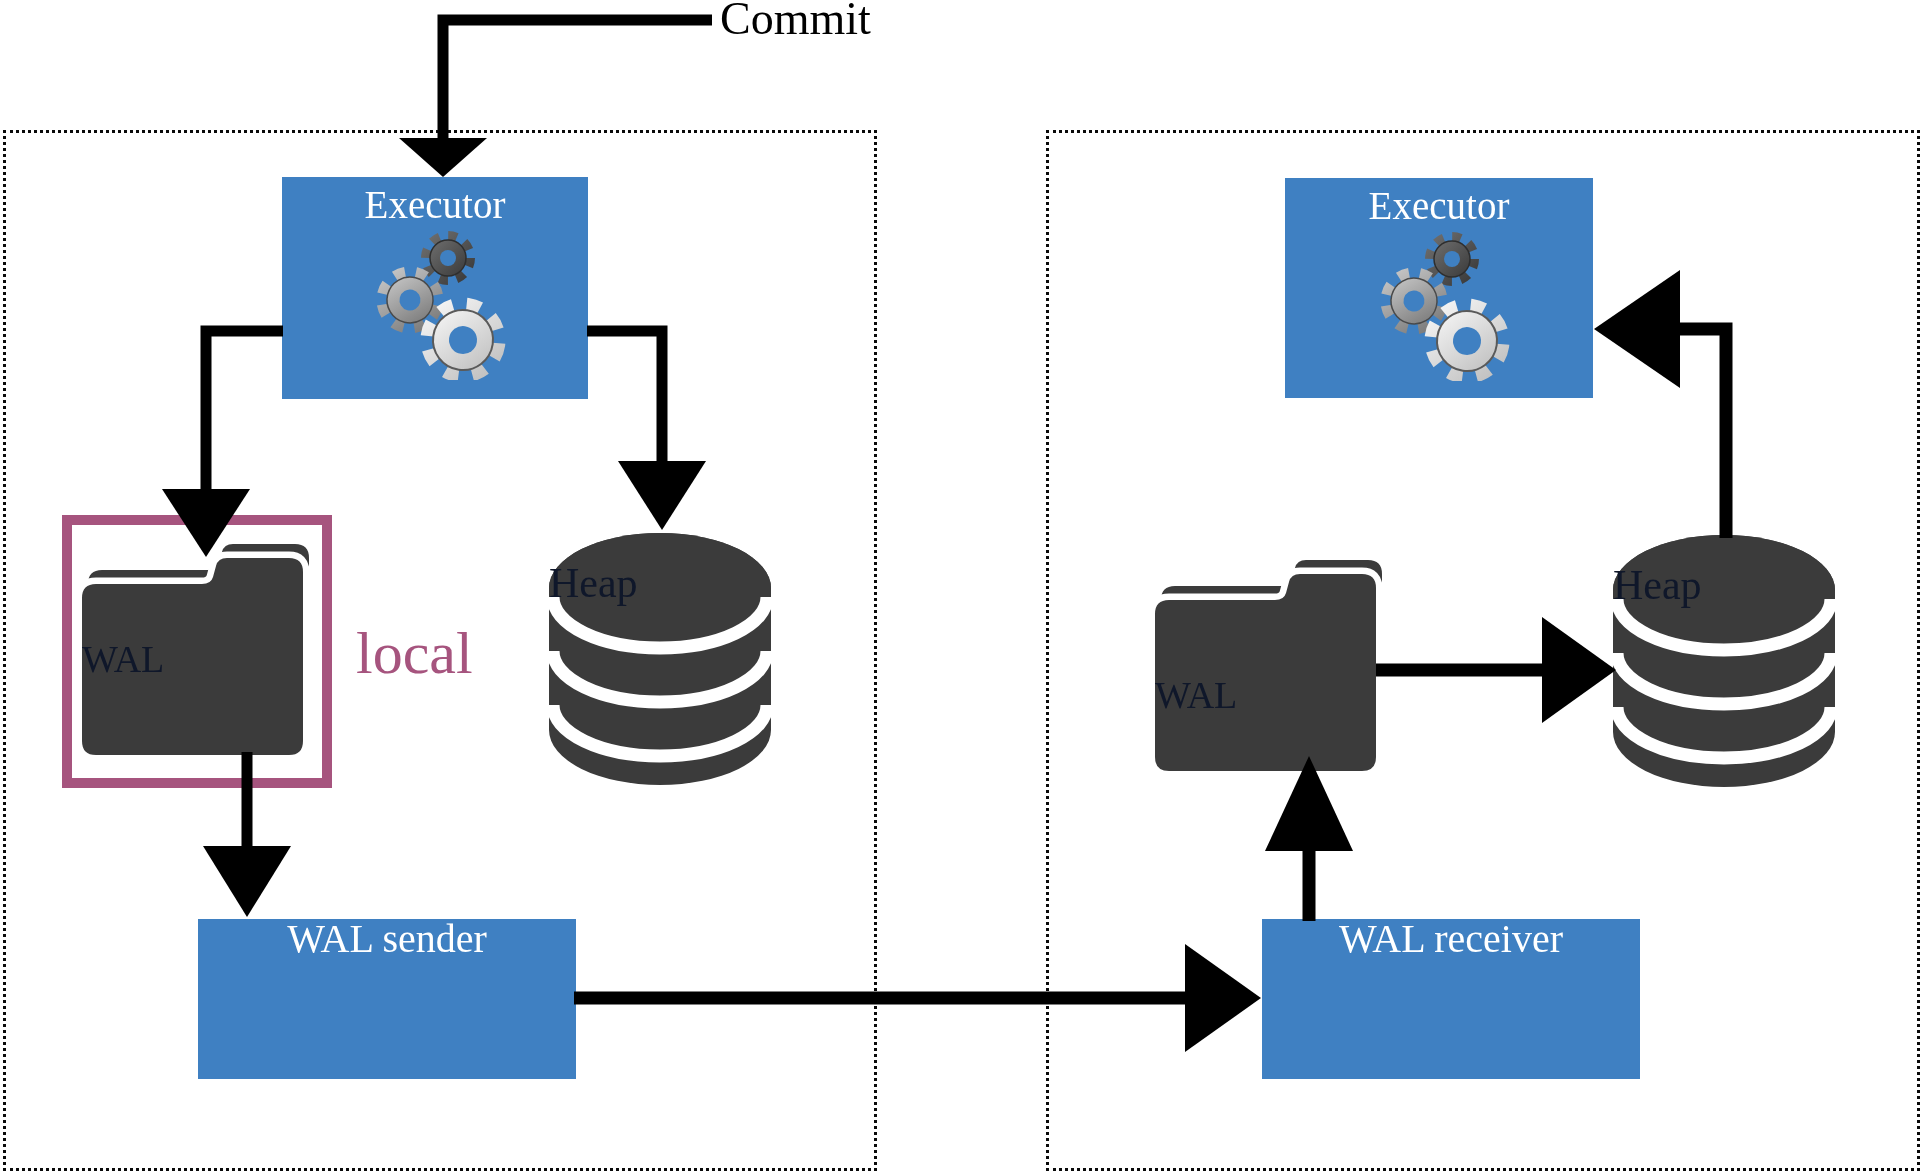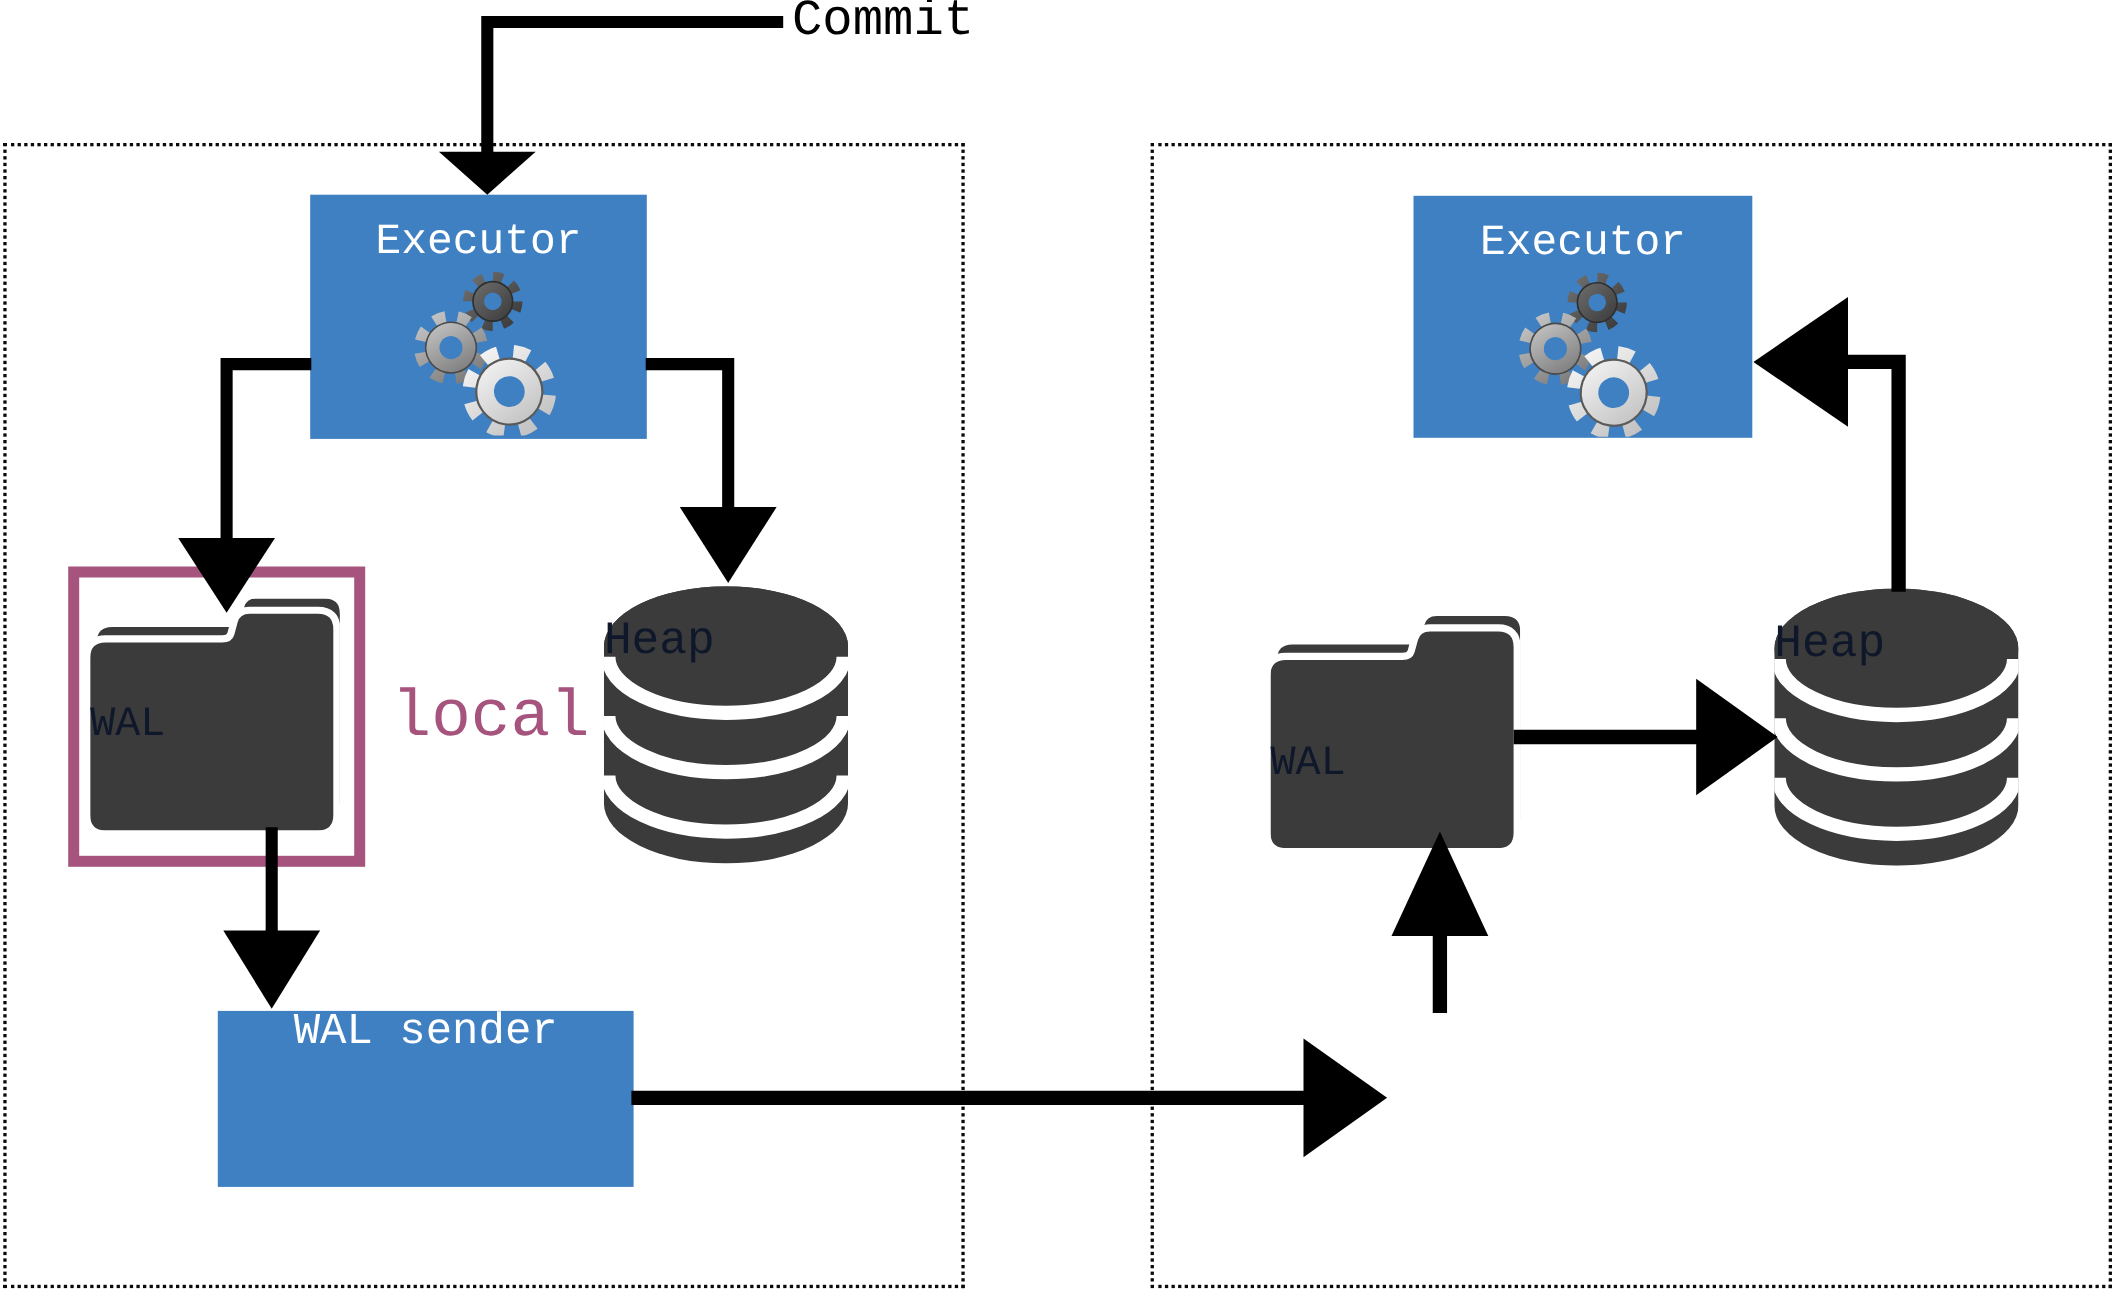--- a/index.html
+++ b/index.html
@@ -1,37 +1,37 @@
 <!DOCTYPE html>
 <html><head>
 <meta charset="utf-8">
 <style>
   html,body{margin:0;padding:0;background:#ffffff;}
   .canvas{
     position:relative;width:1920px;height:1175px;background:#ffffff;
-    font-family:Liberation Mono, monospace;overflow:hidden;
+    font-family:Liberation Serif, serif;overflow:hidden;
   }
   .abs{position:absolute;}
   
   .cluster{
     position:absolute;border:3px dotted #0a0a0a;background:transparent;
   }
   .cluster-left{left:3px;top:130px;width:868px;height:1035px;}
   .cluster-right{left:1046px;top:130px;width:868px;height:1035px;}
   
   .proc{
     position:absolute;background:#3f80c2;color:#ffffff;
     display:flex;justify-content:center;
   }
   .proc-label{color:#ffffff;font-size:40px;line-height:1;}
   .exec{
     position:absolute;background:#3f80c2;color:#ffffff;
     display:flex;flex-direction:column;align-items:center;
   }
-  .exec-label{font-size:39px;line-height:1;margin-top:24px;color:#ffffff;}
+  .exec-label{font-size:39px;line-height:1;margin-top:8px;color:#ffffff;}
   .exec-gears{margin-top:4px;}
   
   .icon-label{
     position:absolute;color:#0f172a;font-size:38px;line-height:1;
     text-align:left;
   }
   .commit-label{
     position:absolute;left:720px;top:-5px;font-size:46px;line-height:1.05;
     color:#000000;
   }
@@ -146,20 +146,23 @@
   <svg class="iconsvg" style="left:1155px;top:560px;" width="227" height="211" viewBox="0 0 227 211">
       <use href="#folder-shape"></use>
     </svg>
   <div class="icon-label txt" style="left:1155px;top:676px;width:221px;">WAL</div>
 
   <svg class="iconsvg" style="left:1613px;top:535px;" width="222" height="252" viewBox="0 0 222 252">
       <use href="#db-shape"></use>
     </svg>
   <div class="icon-label txt" style="left:1613px;top:564px;width:222px;font-size:42px;">Heap</div>
 
+  <div class="proc" style="left:1262px;top:919px;width:378px;height:160px;">
+    <div class="proc-label">WAL receiver</div>
+  </div>
 
   <svg class="arrows" width="1920" height="1175" viewBox="0 0 1920 1175">
     <g stroke="#000000" stroke-width="11" fill="none">
       <path d="M712 20 H443 V139"></path>
       <path d="M283 331 H206 V492"></path>
       <path d="M587 331 H662 V465"></path>
       <path d="M247 752 V849"></path>
       <path d="M574 998 H1187" stroke-width="13"></path>
       <path d="M1309 921 V850" stroke-width="13"></path>
       <path d="M1376 670 H1544" stroke-width="13"></path>

